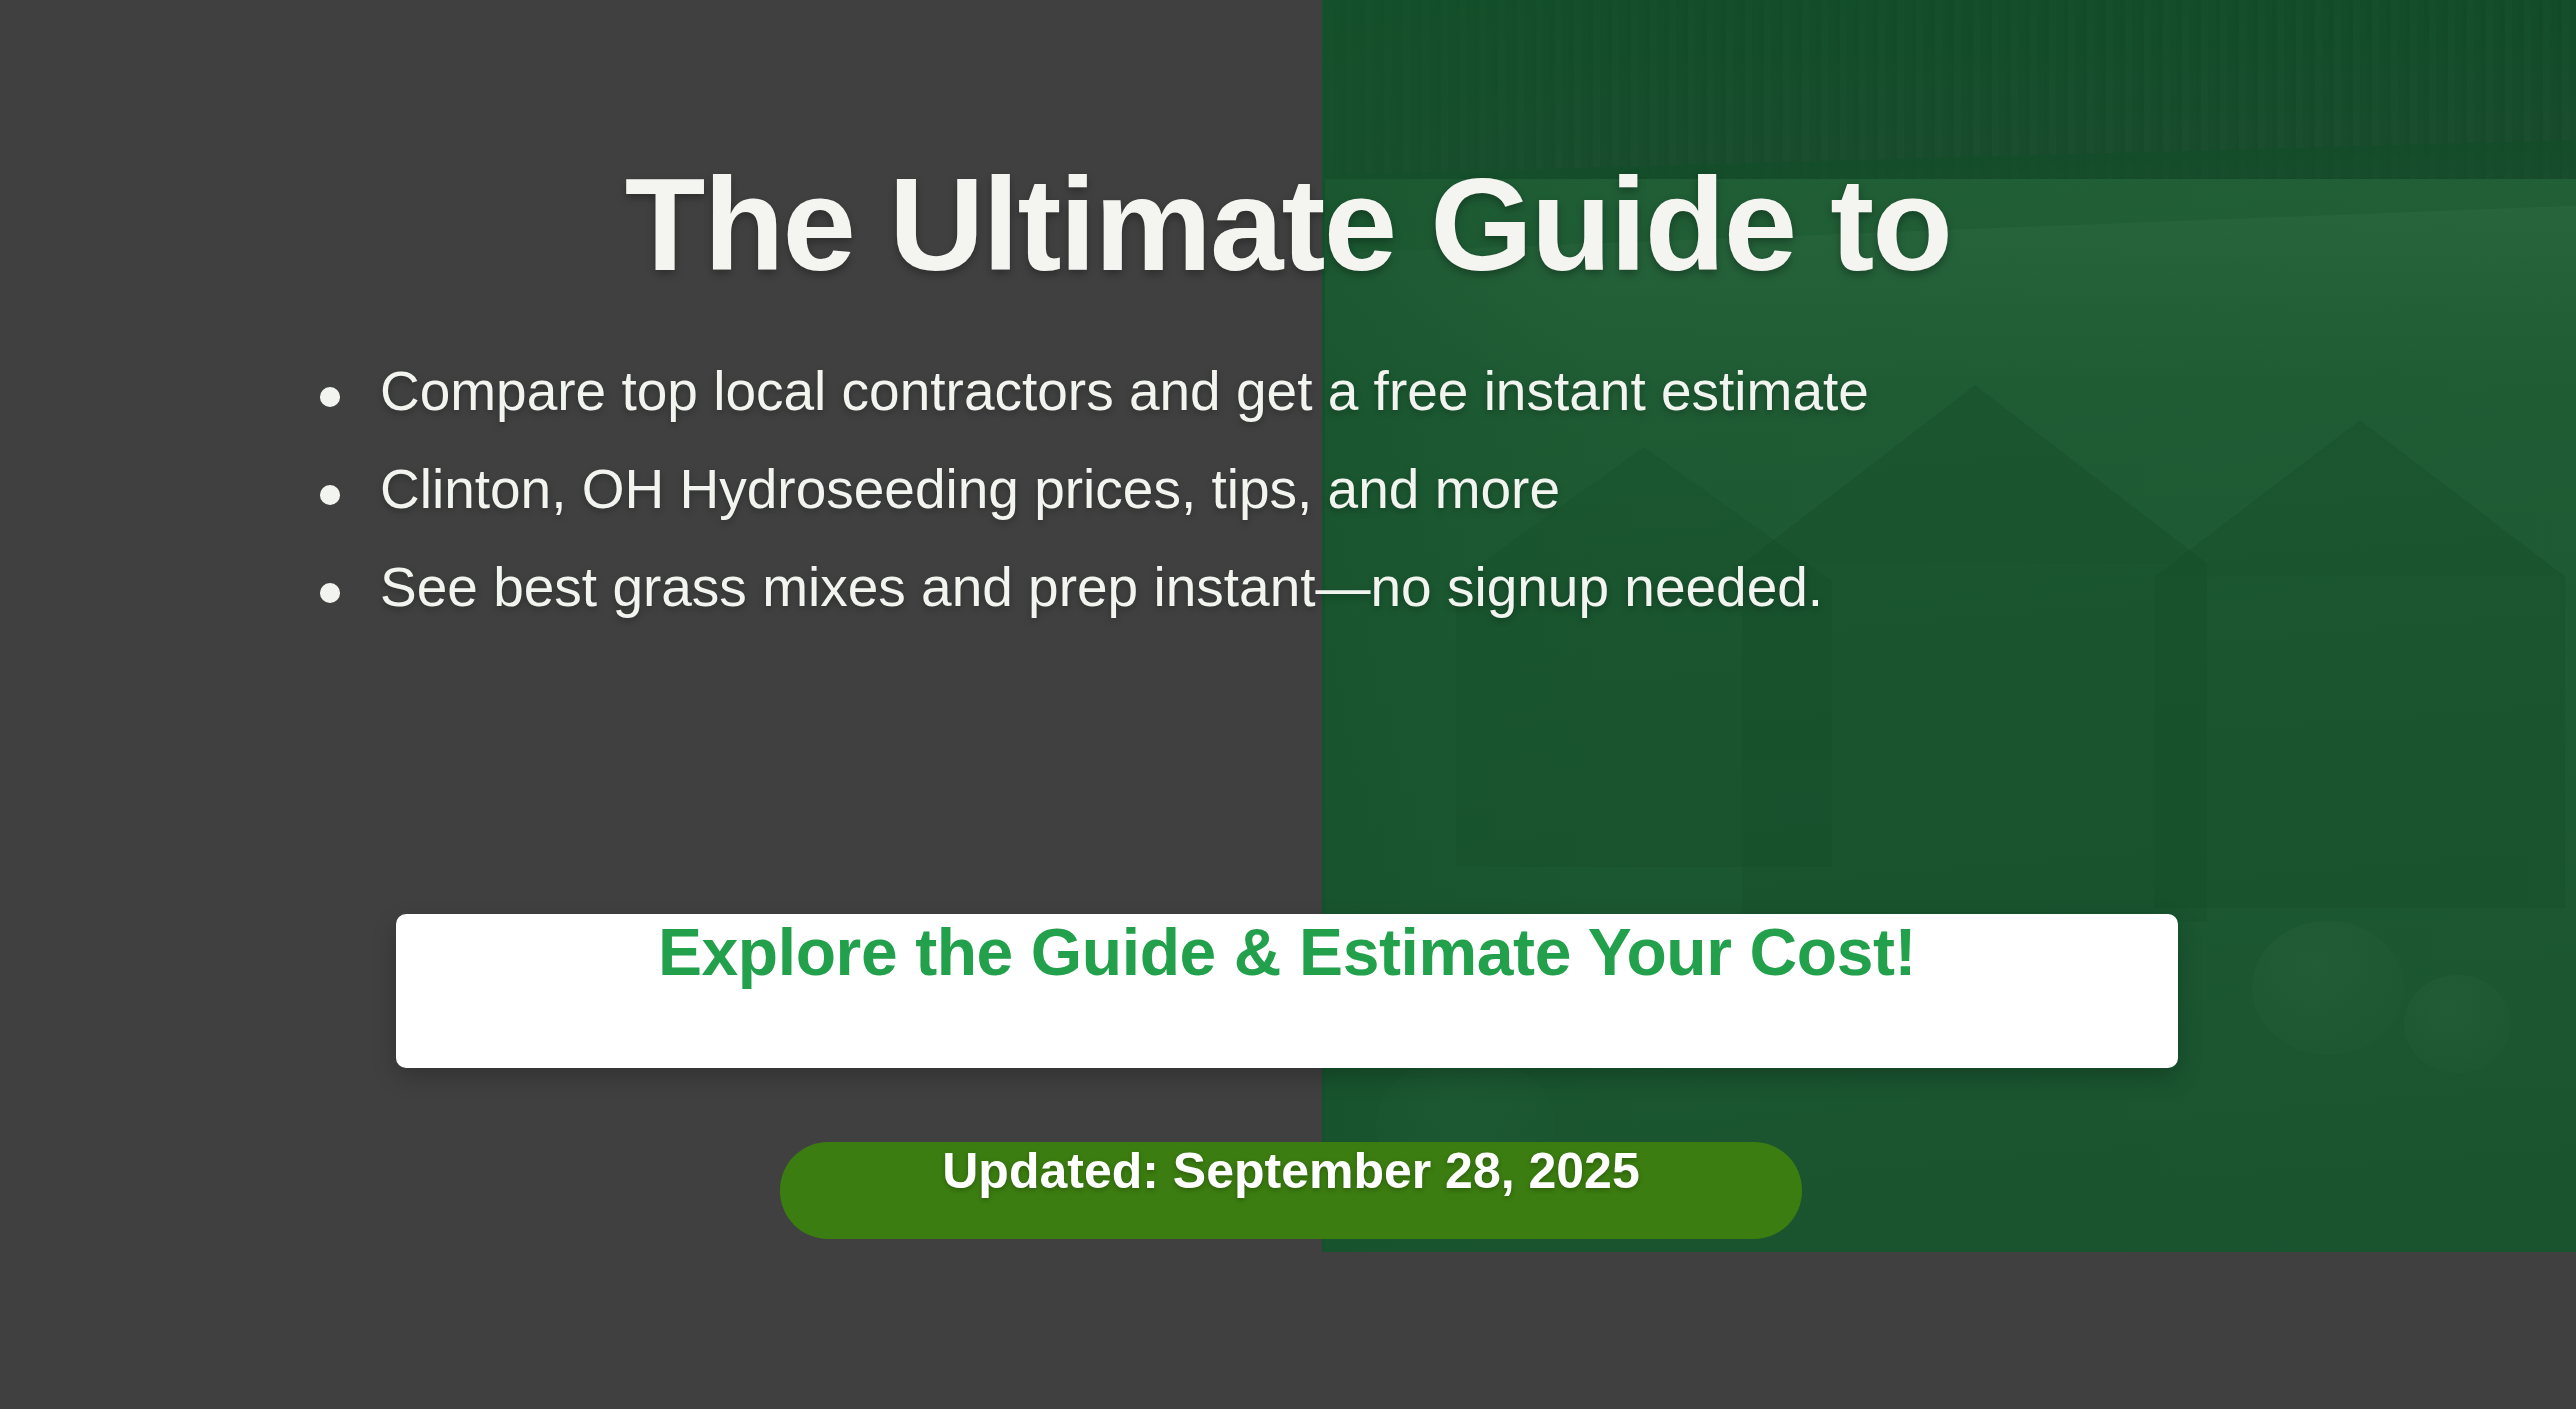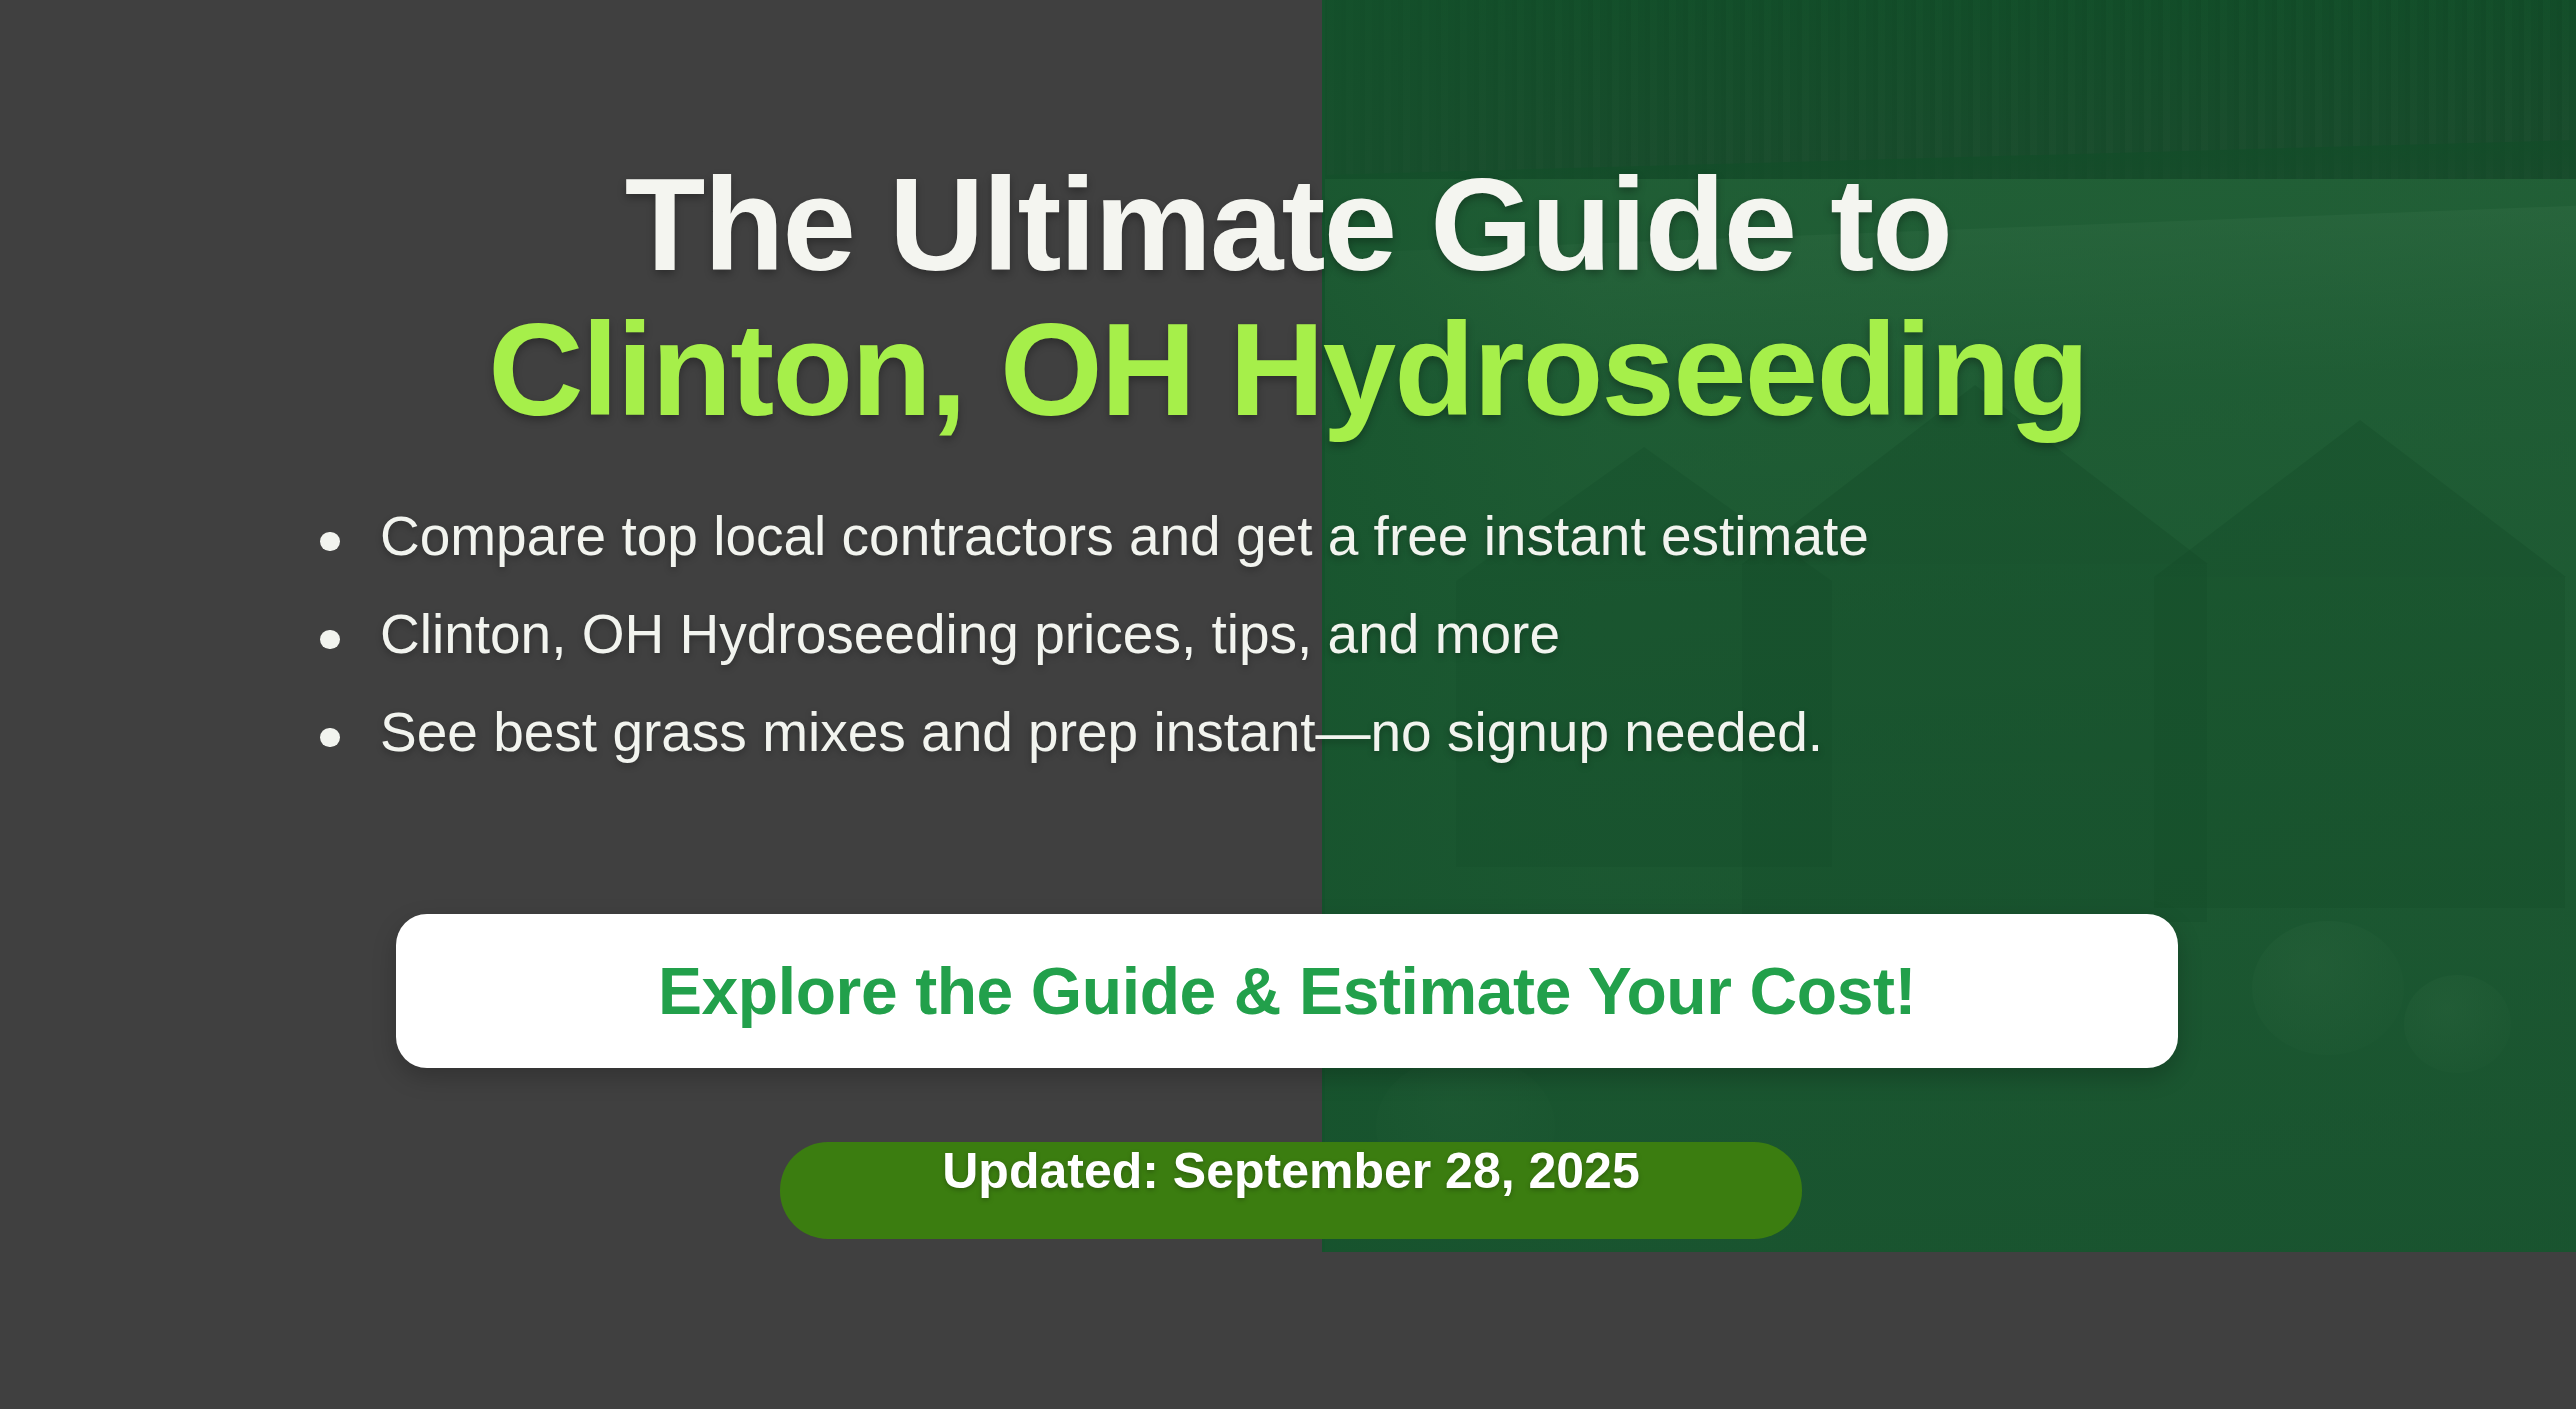--- a/index.html
+++ b/index.html
@@ -142,23 +142,23 @@
     background:#f2f4ef;
   }
 
   .cta {
     position:absolute;
     left:396px;
     top:914px;
     width:1782px;
     height:154px;
     background:#ffffff;
-    border-radius:31px;
+    border-radius:10px;
     display:flex;
-    align-items:center;
+    align-items:flex-start;
     justify-content:center;
     box-shadow:0 9px 23px rgba(0,0,0,0.22);
     cursor:pointer;
     border:none;
     font-family:"Liberation Sans", sans-serif;
   }
   .cta-label {
     font-size:66px;
     font-weight:bold;
     color:#22a04b;
@@ -215,21 +215,20 @@
     <div class="shrub" style="left:54px; top:1055px; width:179px; height:143px;"></div>
 
     <div class="bg-overlay"></div>
     <div class="seam"></div>
   </div>
 
   <div class="content">
 
     <div class="title-block">
       <div class="title-line1">The Ultimate Guide to</div>
-      <div class="title-line2">Clinton, OH Hydroseeding</div>
     </div>
 
     <ul class="bullets">
       <li class="bullet">Compare top local contractors and get a free instant estimate</li>
       <li class="bullet">Clinton, OH Hydroseeding prices, tips, and more</li>
       <li class="bullet">See best grass mixes and prep instant—no signup needed.</li>
     </ul>
 
     <button class="cta">
       <span class="cta-label">Explore the Guide &amp; Estimate Your Cost!</span>

